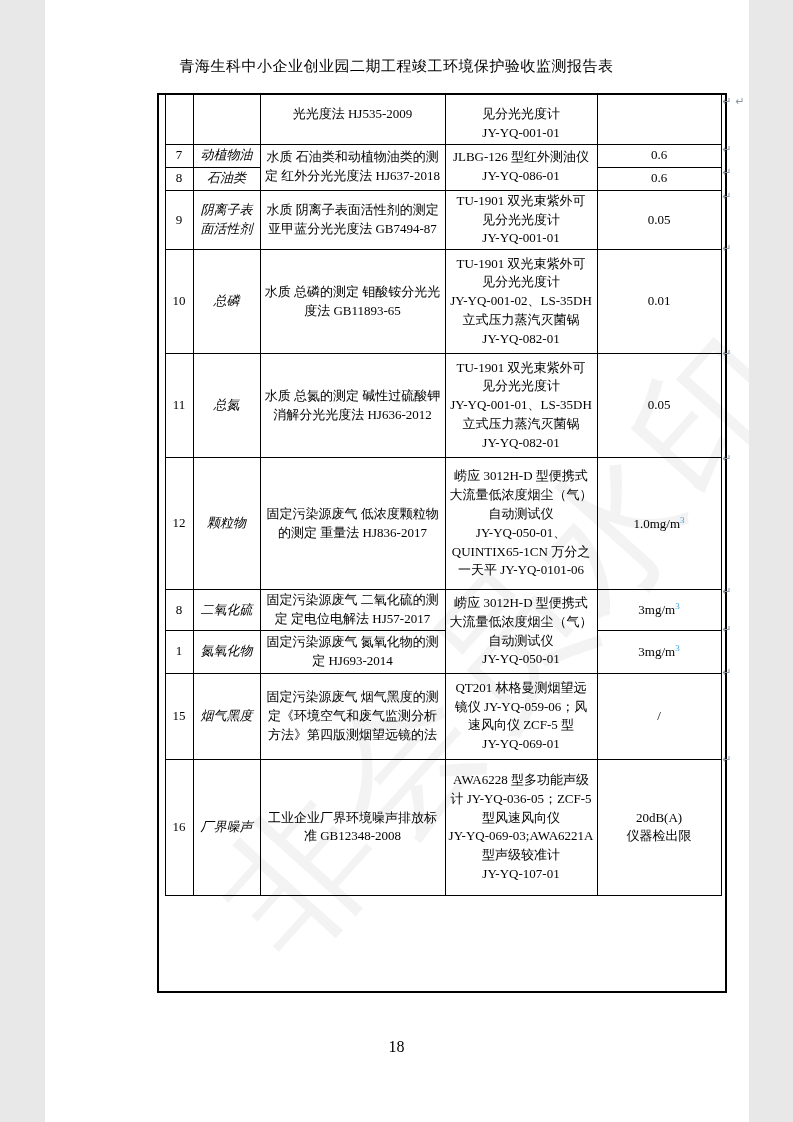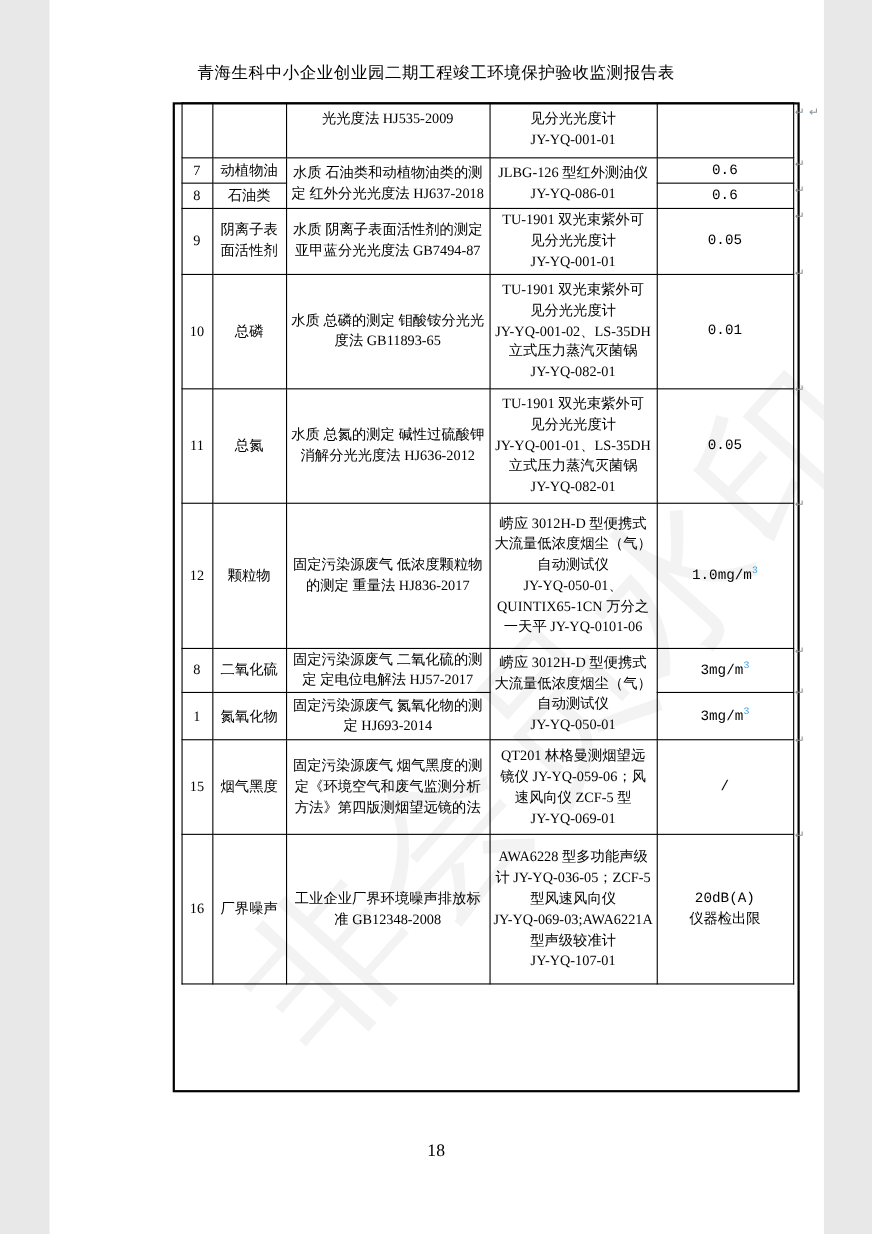--- a/index.html
+++ b/index.html
@@ -27,25 +27,25 @@
   table.main {
     position:absolute; left:120px; top:93px; width:556px;
     border-collapse:collapse; table-layout:fixed; z-index:2;
   }
   table.main td {
     border:1px solid #000; text-align:center; vertical-align:middle;
     font-size:13px; padding:1px 2px; box-sizing:border-box;
     overflow:hidden; line-height:1.45;
   }
   td.num  { font-size:13px; }
-  td.name { padding:1px 6px; }
+  td.name { padding:1px 6px;font-style:italic; }
   td.method { line-height:1.6; }
   td.instr  { white-space:pre-line; font-size:12px; line-height:1.55;margin-top:24px; }
-  td.val    { font-size:13px;font-family:Liberation Mono, monospace; }
-  tr.cont td.method, tr.cont td.instr { vertical-align:top; padding-top:5px; }
+  td.val    { font-size:13px; }
+  tr.cont td.method, tr.cont td.instr { vertical-align:top; padding-top:11px; }
   sup.blue { color:#3aa0dc; font-size:9px; vertical-align:super; }
   .page-number {
     position:absolute; top:1038px; left:0; width:100%;
     text-align:center; font-size:16px;
   }
   .pilcrow {
     position:absolute; color:#8b95a0; font-size:11px; line-height:11px;
     font-family:"DejaVu Sans","Liberation Sans",sans-serif; z-index:3;
   }
 </style>

